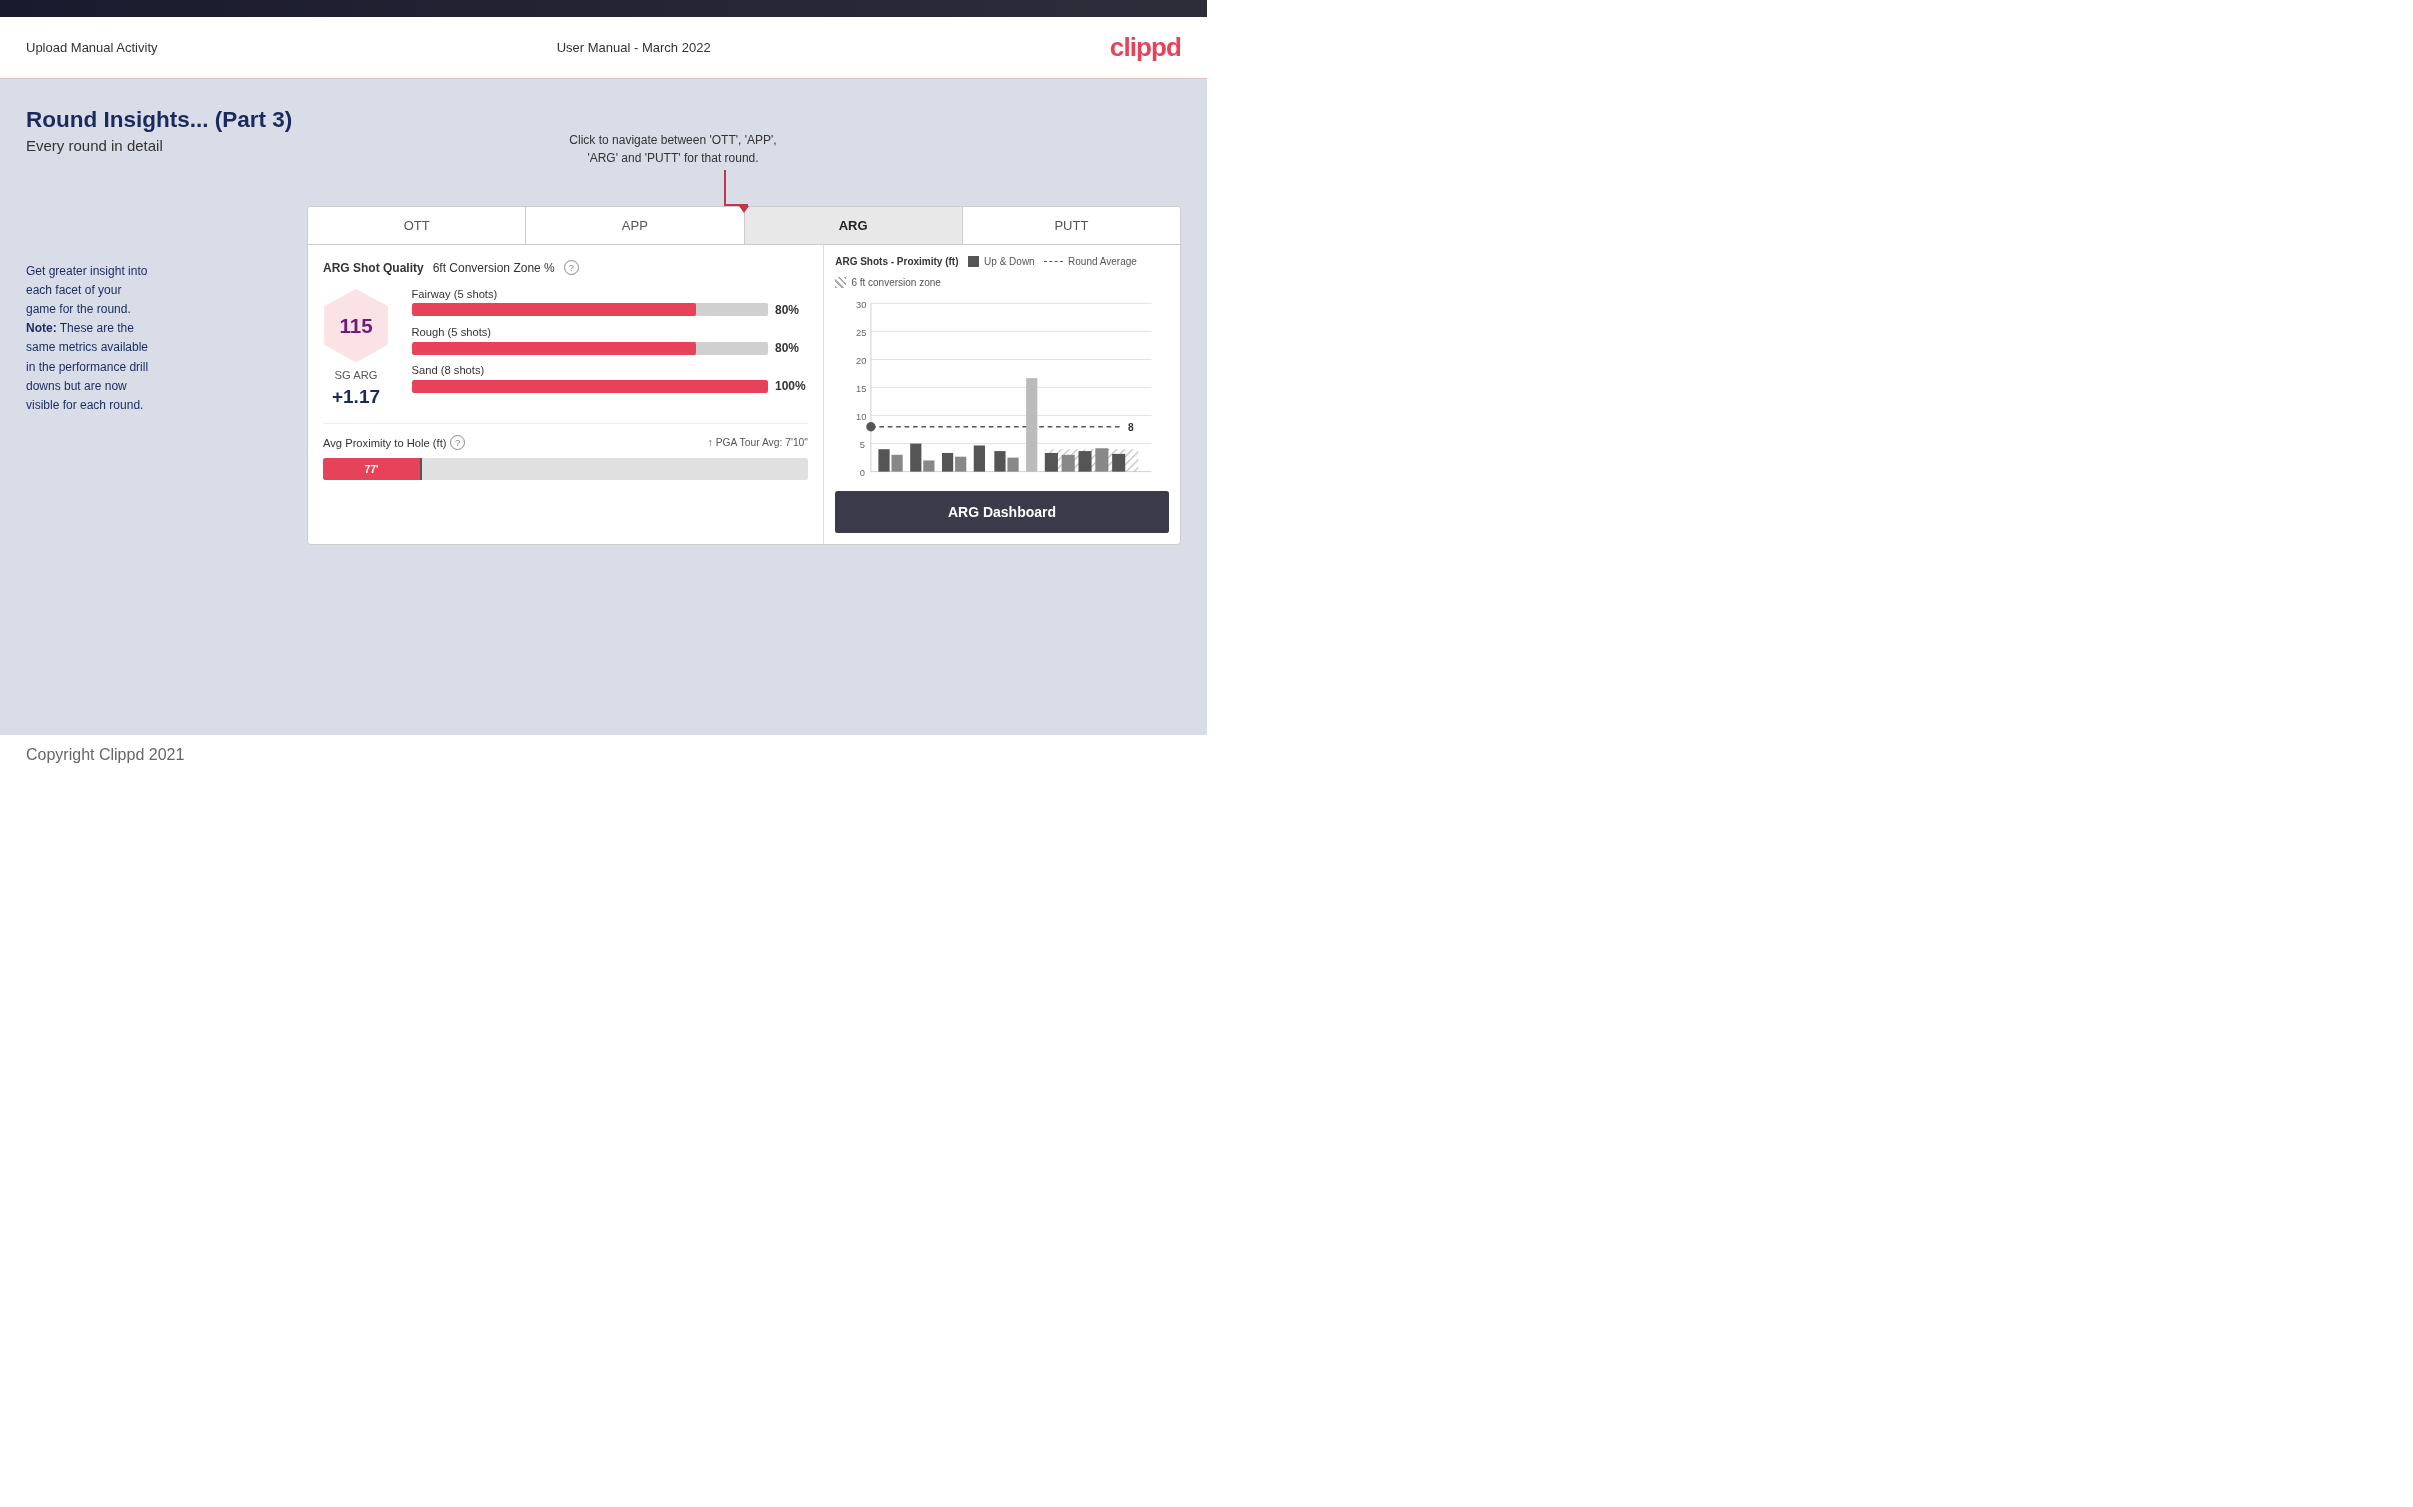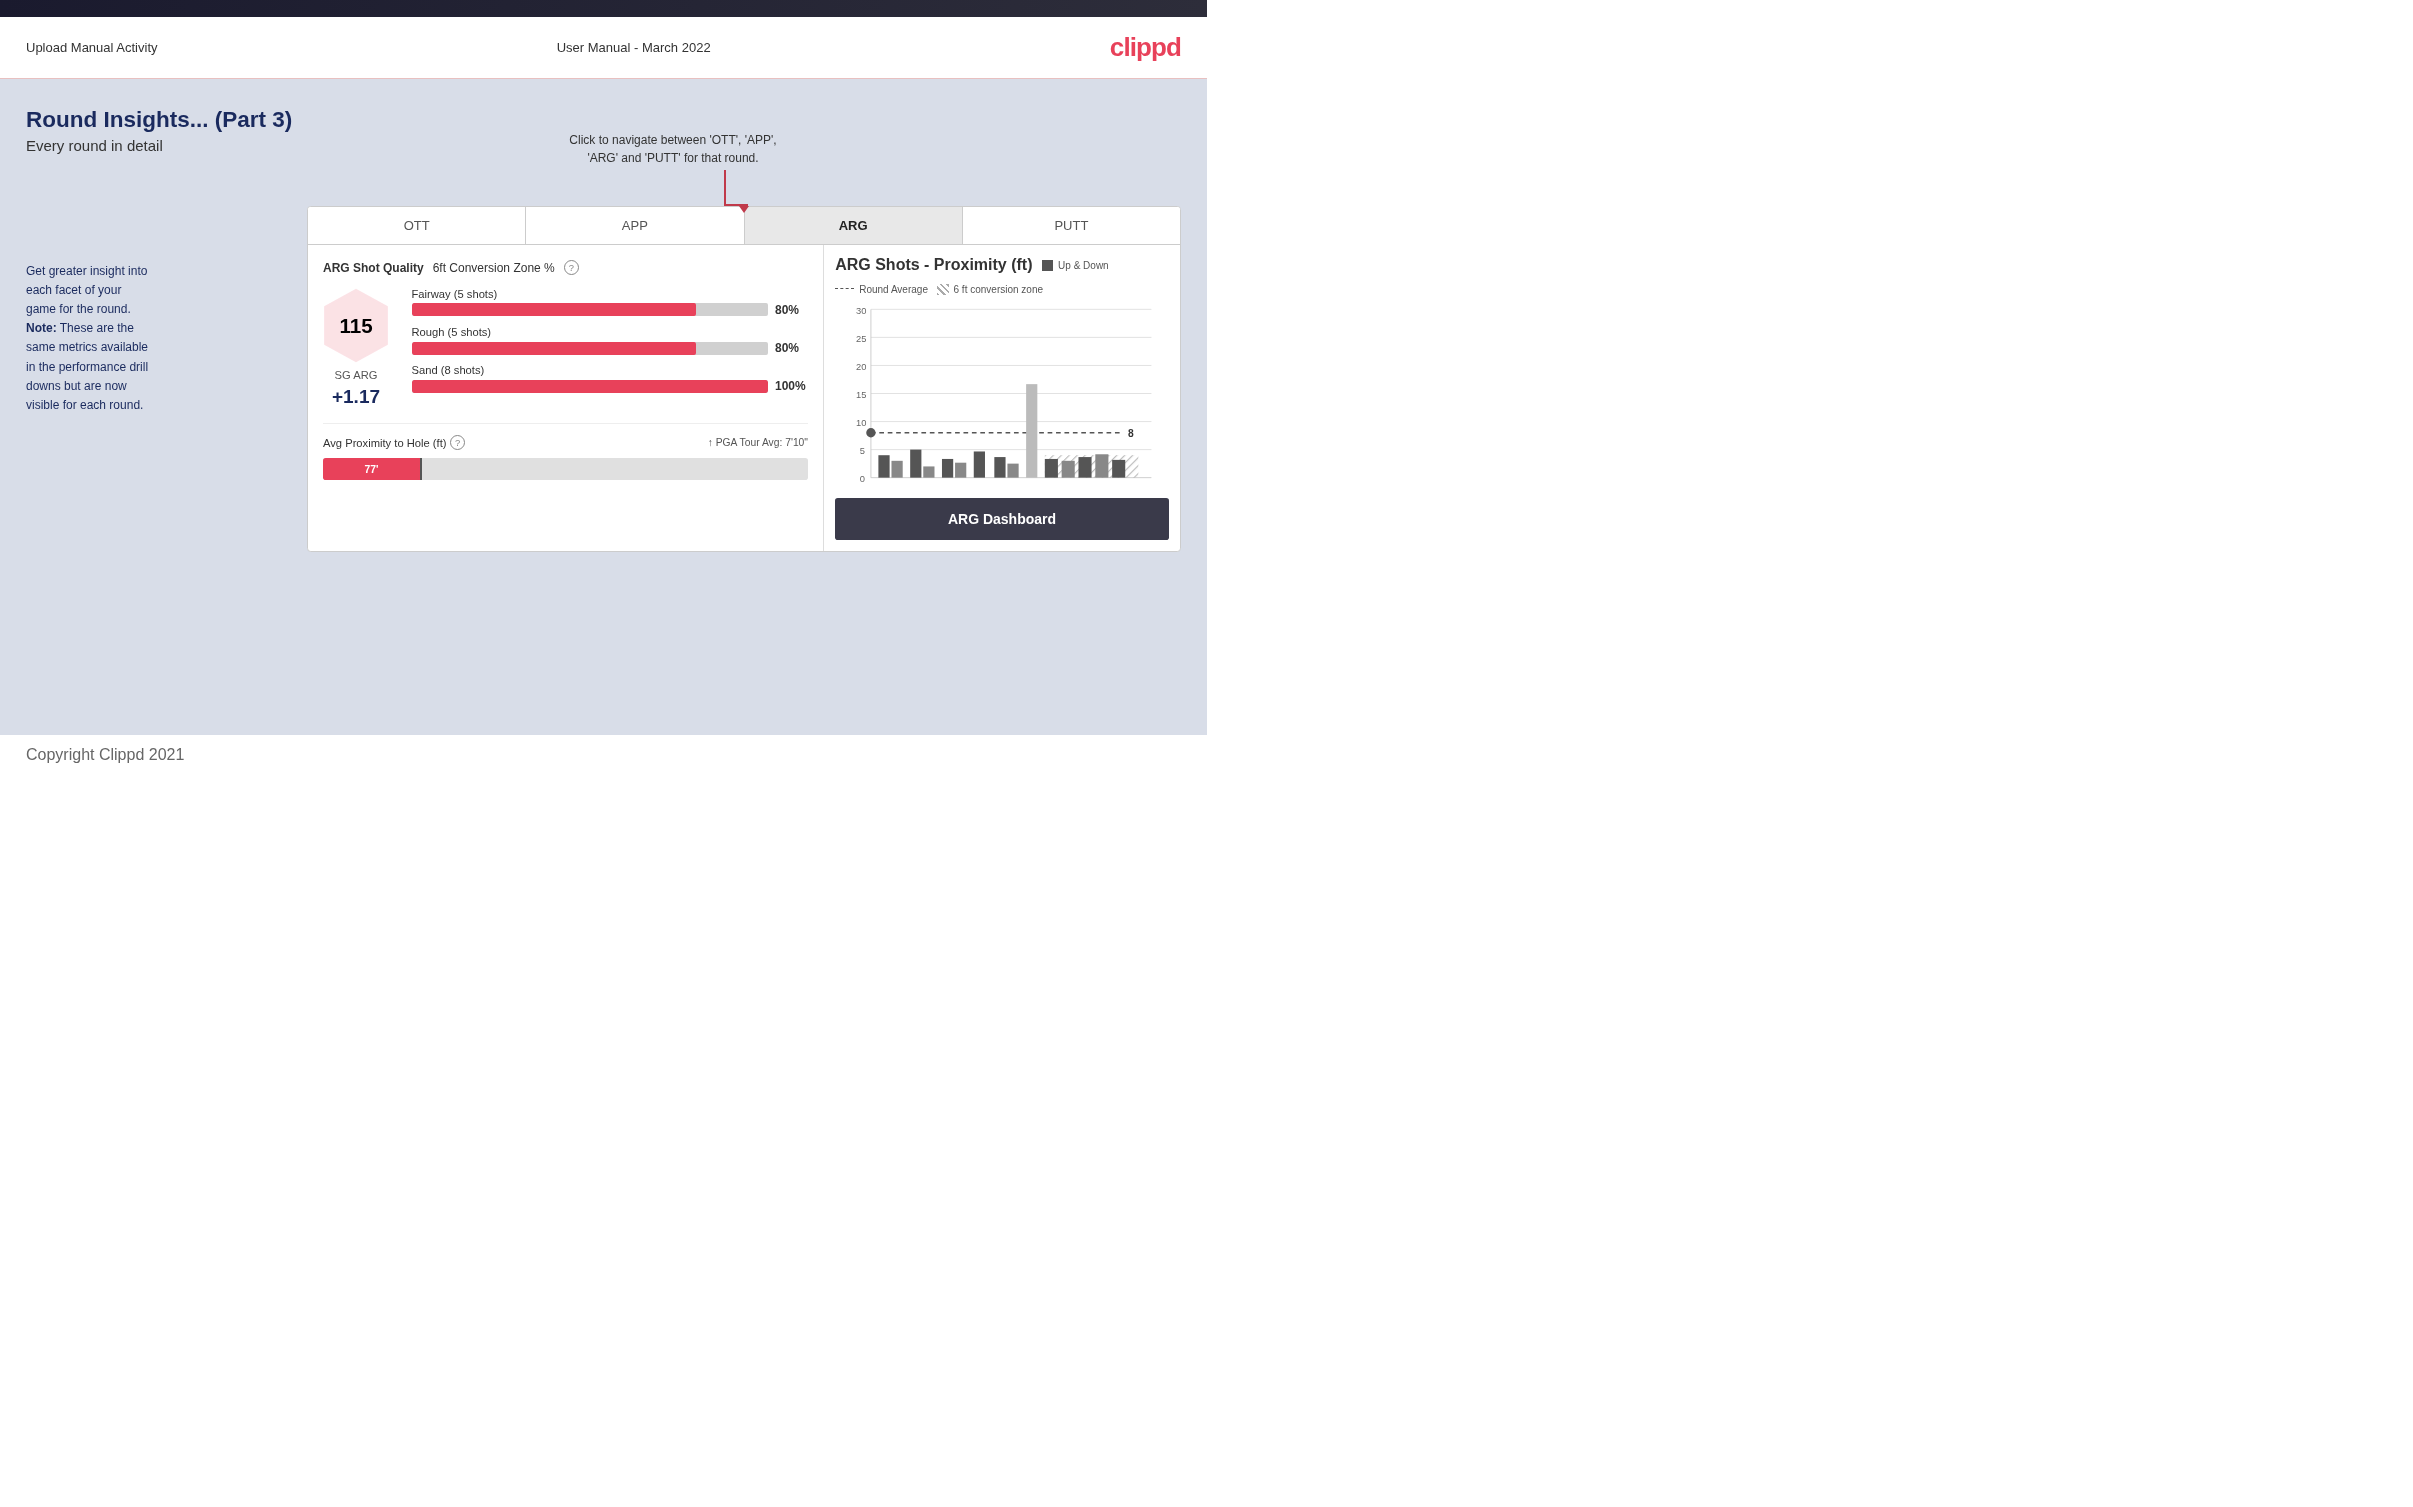--- a/index.html
+++ b/index.html
@@ -176,21 +176,21 @@
       justify-content: center;
     }
     .hexagon svg {
       position: absolute;
       top: 0; left: 0;
     }
     .hex-value {
       position: relative;
       font-size: 20.6px;
       font-weight: 700;
-      color: #000000;
+      color: #701a75;
       z-index: 1;
     }
 
     .sg-label {
       font-size: 11.2px;
       color: #555;
       text-align: center;
     }
     .sg-value {
       font-size: 19px;
@@ -293,21 +293,21 @@
     }
 
     .chart-header {
       display: flex;
       align-items: center;
       gap: 9.4px;
       margin-bottom: 5.6px;
       flex-wrap: wrap;
     }
     .chart-title {
-      font-size: 16px;
+      font-size: 10px;
       font-weight: 600;
       color: #333;
     }
     .legend-item {
       display: flex;
       align-items: center;
       gap: 5px;
       font-size: 10px;
       color: #555;
     }

